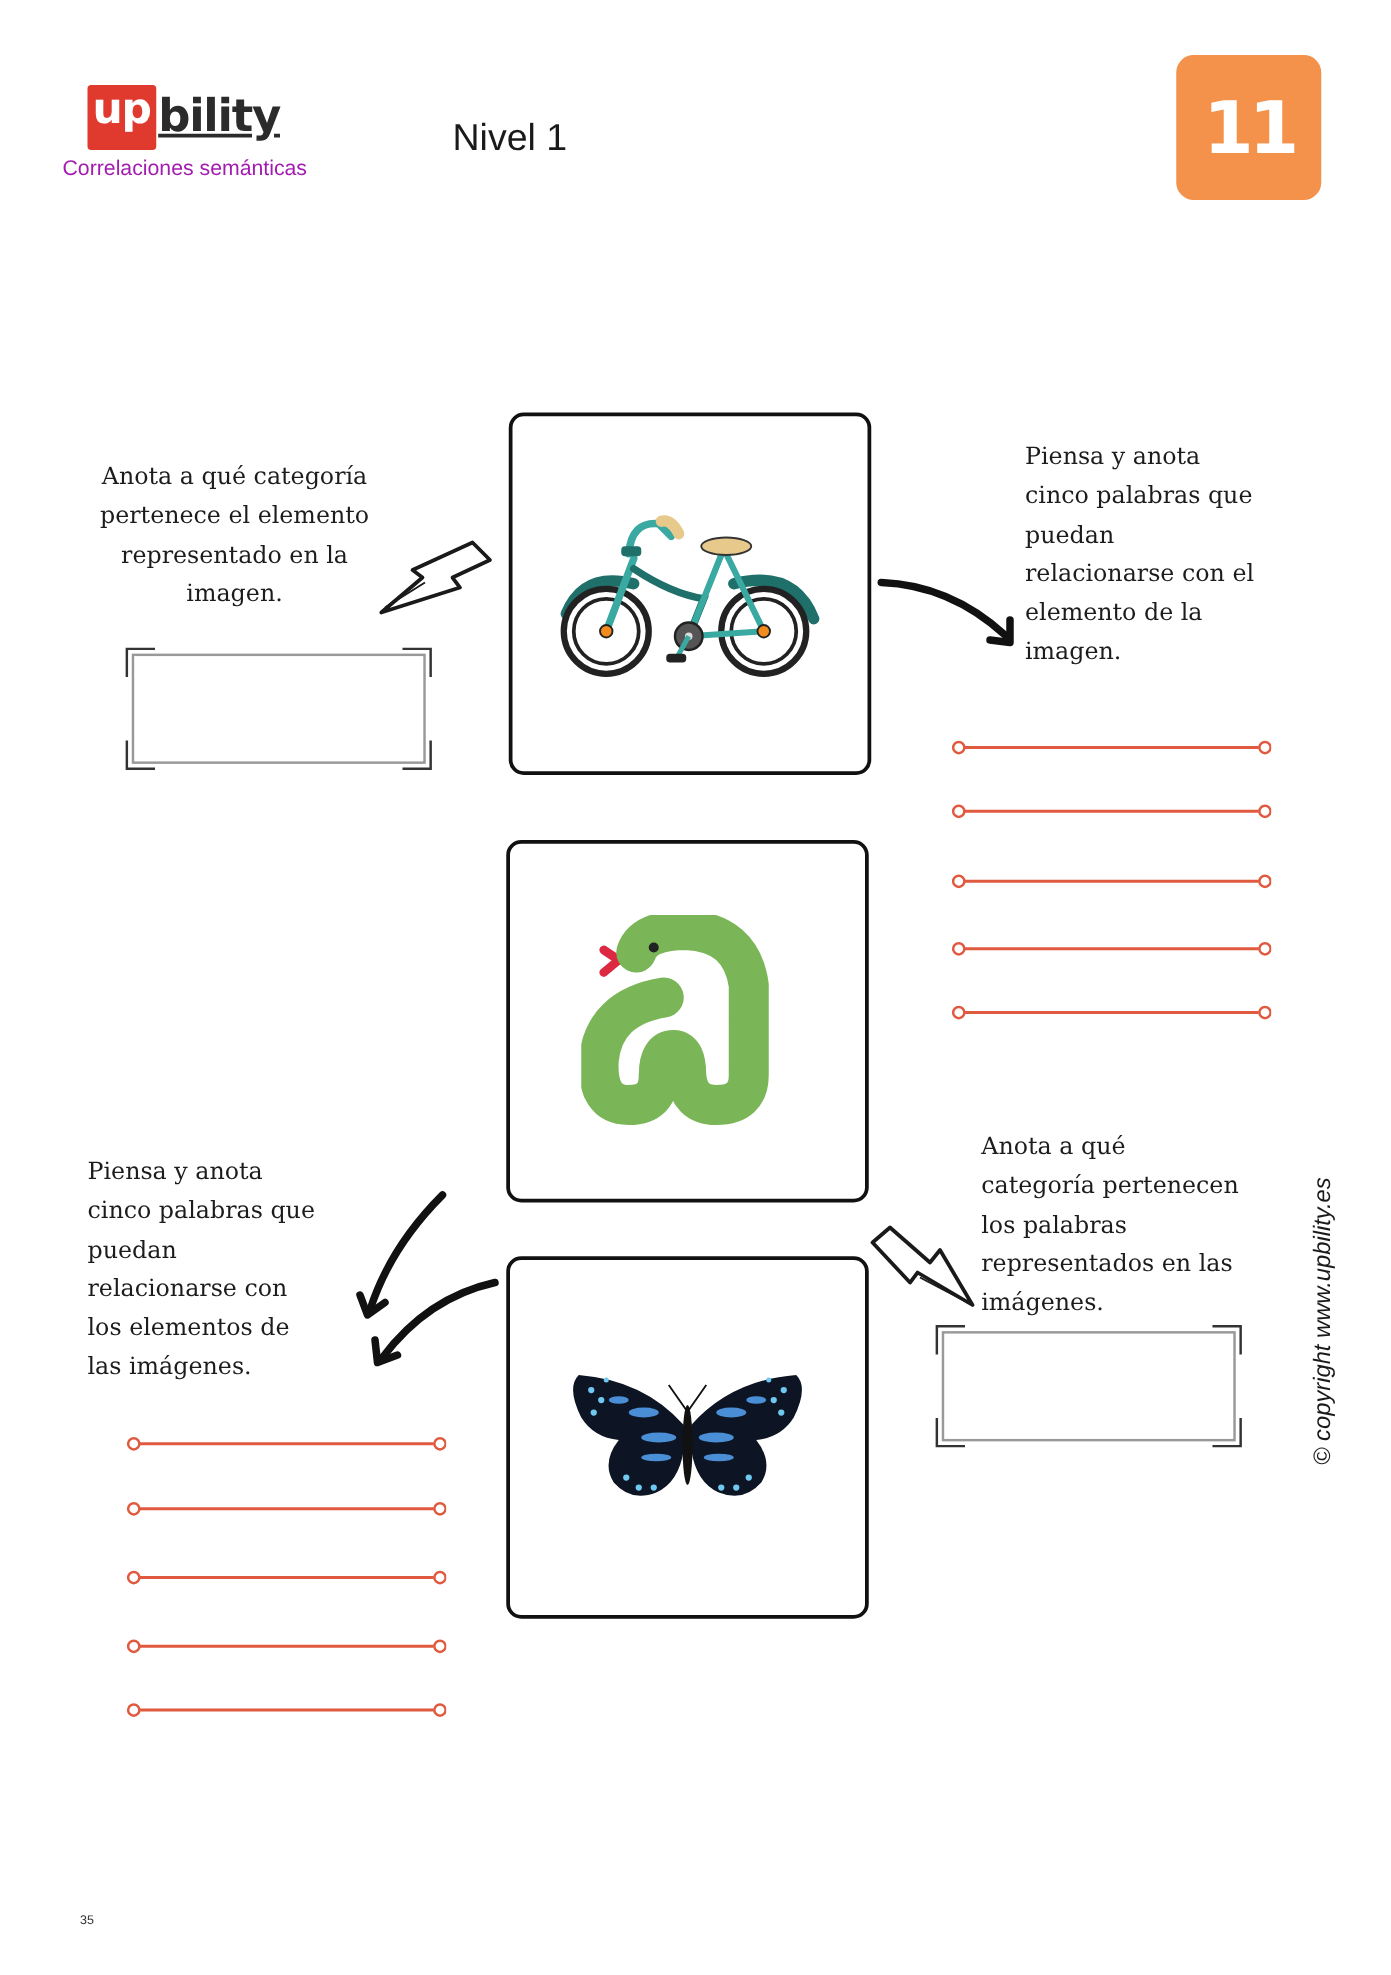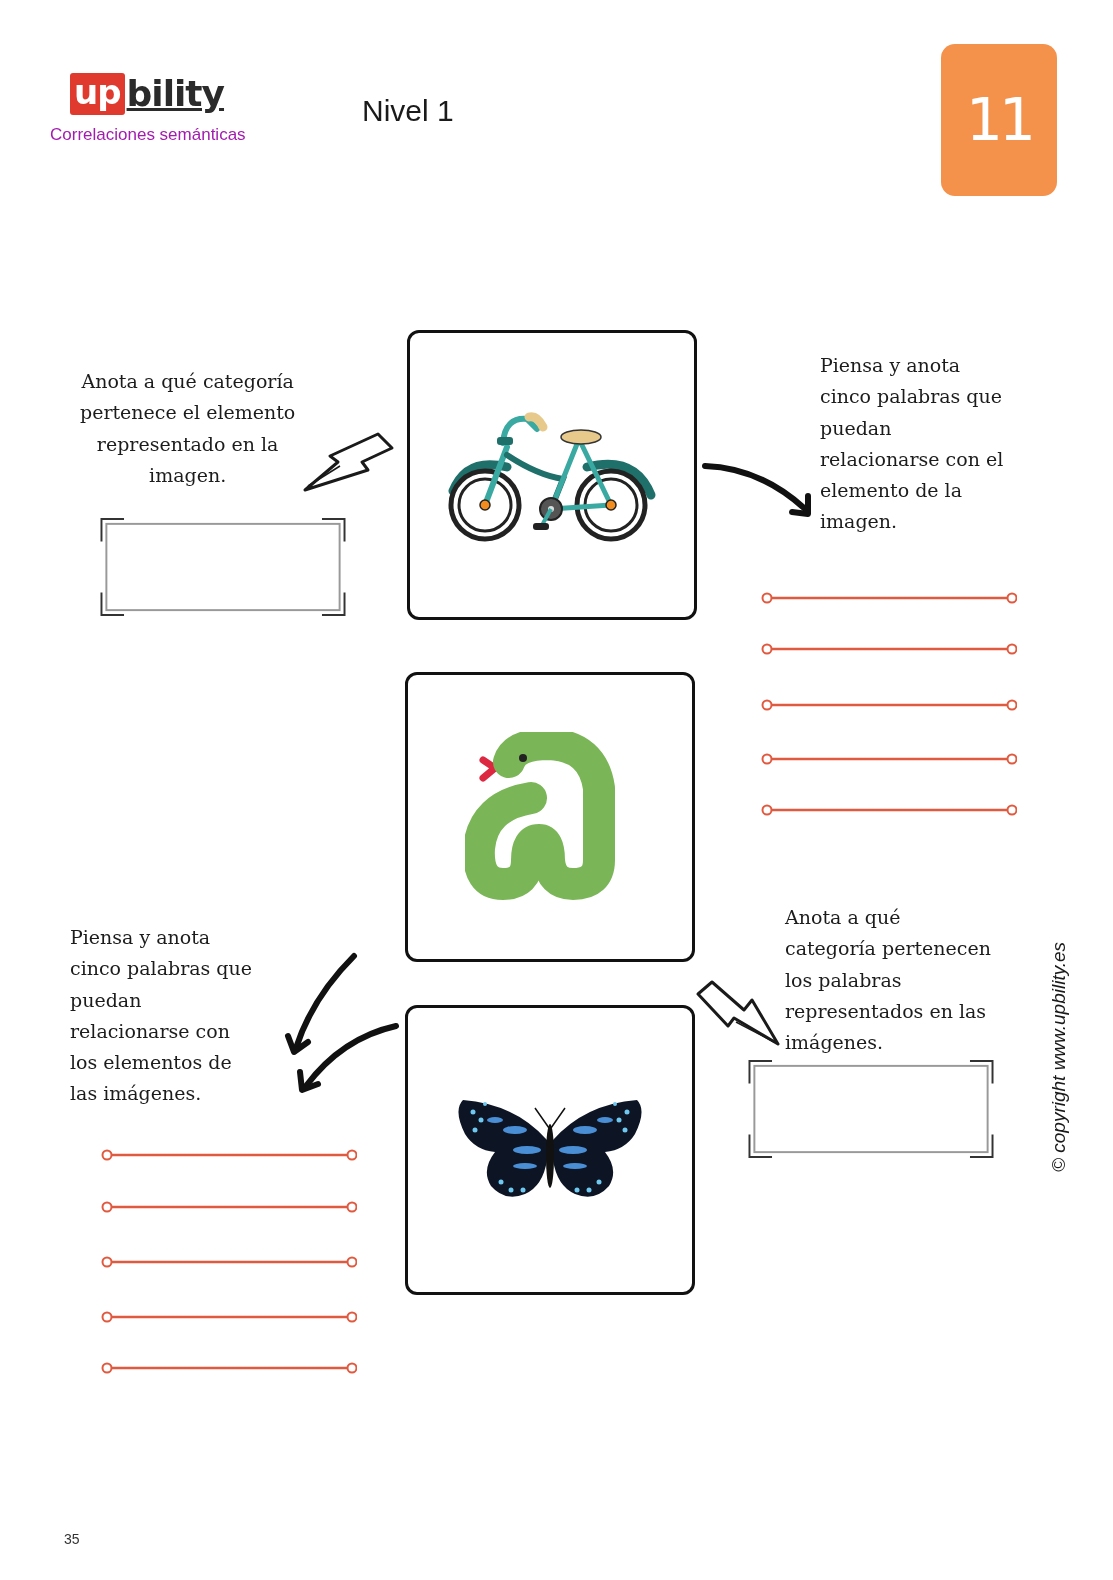--- a/index.html
+++ b/index.html
@@ -1,29 +1,29 @@
 <!DOCTYPE html>
 <html><head>
 <meta charset="utf-8">
 <style>
   html, body { margin:0; padding:0; background:#ffffff; }
   body { width:1113px; height:1580px; position:relative; overflow:hidden; font-family:"Liberation Sans", sans-serif; color:#1a1a1a; }
   .abs { position:absolute; }
   .logo { left:70px; top:74px; height:40px; display:flex; align-items:center; }
-  .logo-up { background:#e03a2f; color:#fff; font-family:"DejaVu Sans", sans-serif; font-weight:bold; font-size:34px; line-height:38px; padding:0 4px 4px 4px; border-radius:3px; letter-spacing:-1px; }
+  .logo-up { background:#e03a2f; color:#fff; font-family:"DejaVu Sans", sans-serif; font-weight:bold; font-size:34px; line-height:38px; padding:0 4px 14px 4px; border-radius:3px; letter-spacing:-1px; }
   .logo-rest { color:#2b2b2b; font-family:"DejaVu Sans", sans-serif; font-weight:bold; font-size:36px; line-height:38px; margin-left:2px; letter-spacing:-1px;text-decoration:underline; }
   .subtitle { left:50px; top:125px; font-size:17px; color:#a21caf; }
   .level { left:362px; top:94px; font-size:30px; color:#1a1a1a; }
-  .badge { left:941px; top:44px; width:116px; height:152px; background:#f4924b; border-radius:14px; color:#fff; font-family:"DejaVu Sans", sans-serif; font-weight:normal; font-size:58px; display:flex; align-items:center; justify-content:center; letter-spacing:-4px; }
+  .badge { left:941px; top:44px; width:116px; height:116px; background:#f4924b; border-radius:14px; color:#fff; font-family:"DejaVu Sans", sans-serif; font-weight:bold; font-size:58px; display:flex; align-items:center; justify-content:center; letter-spacing:-4px; }
   .instr { font-family:"DejaVu Serif", serif; font-size:19px; line-height:31.3px; color:#1c1c1c; white-space:pre-line; }
   .card { width:286px; height:286px; border:3px solid #111; border-radius:12px; box-sizing:border-box; background:#fff; display:flex; align-items:center; justify-content:center; }
   .answer-box { width:250px; height:98px; }
   .lines .row { position:absolute; left:0; height:12px; width:256px; }
   .copyright { left:1048px; top:1172px; transform-origin:0 0; transform:rotate(-90deg); font-size:19px; font-style:italic; color:#1a1a1a; white-space:nowrap; }
-  .page-num { left:64px; top:1531px; font-size:14px; color:#333; }
+  .page-num { left:64px; top:1531px; font-size:10px; color:#333; }
 </style>
 </head>
 <body>
 
 <div class="abs logo">
   <span class="logo-up">up</span>
   <span class="logo-rest">bility</span>
 </div>
 <div class="abs subtitle">Correlaciones semánticas</div>
 <div class="abs level">Nivel 1</div>

